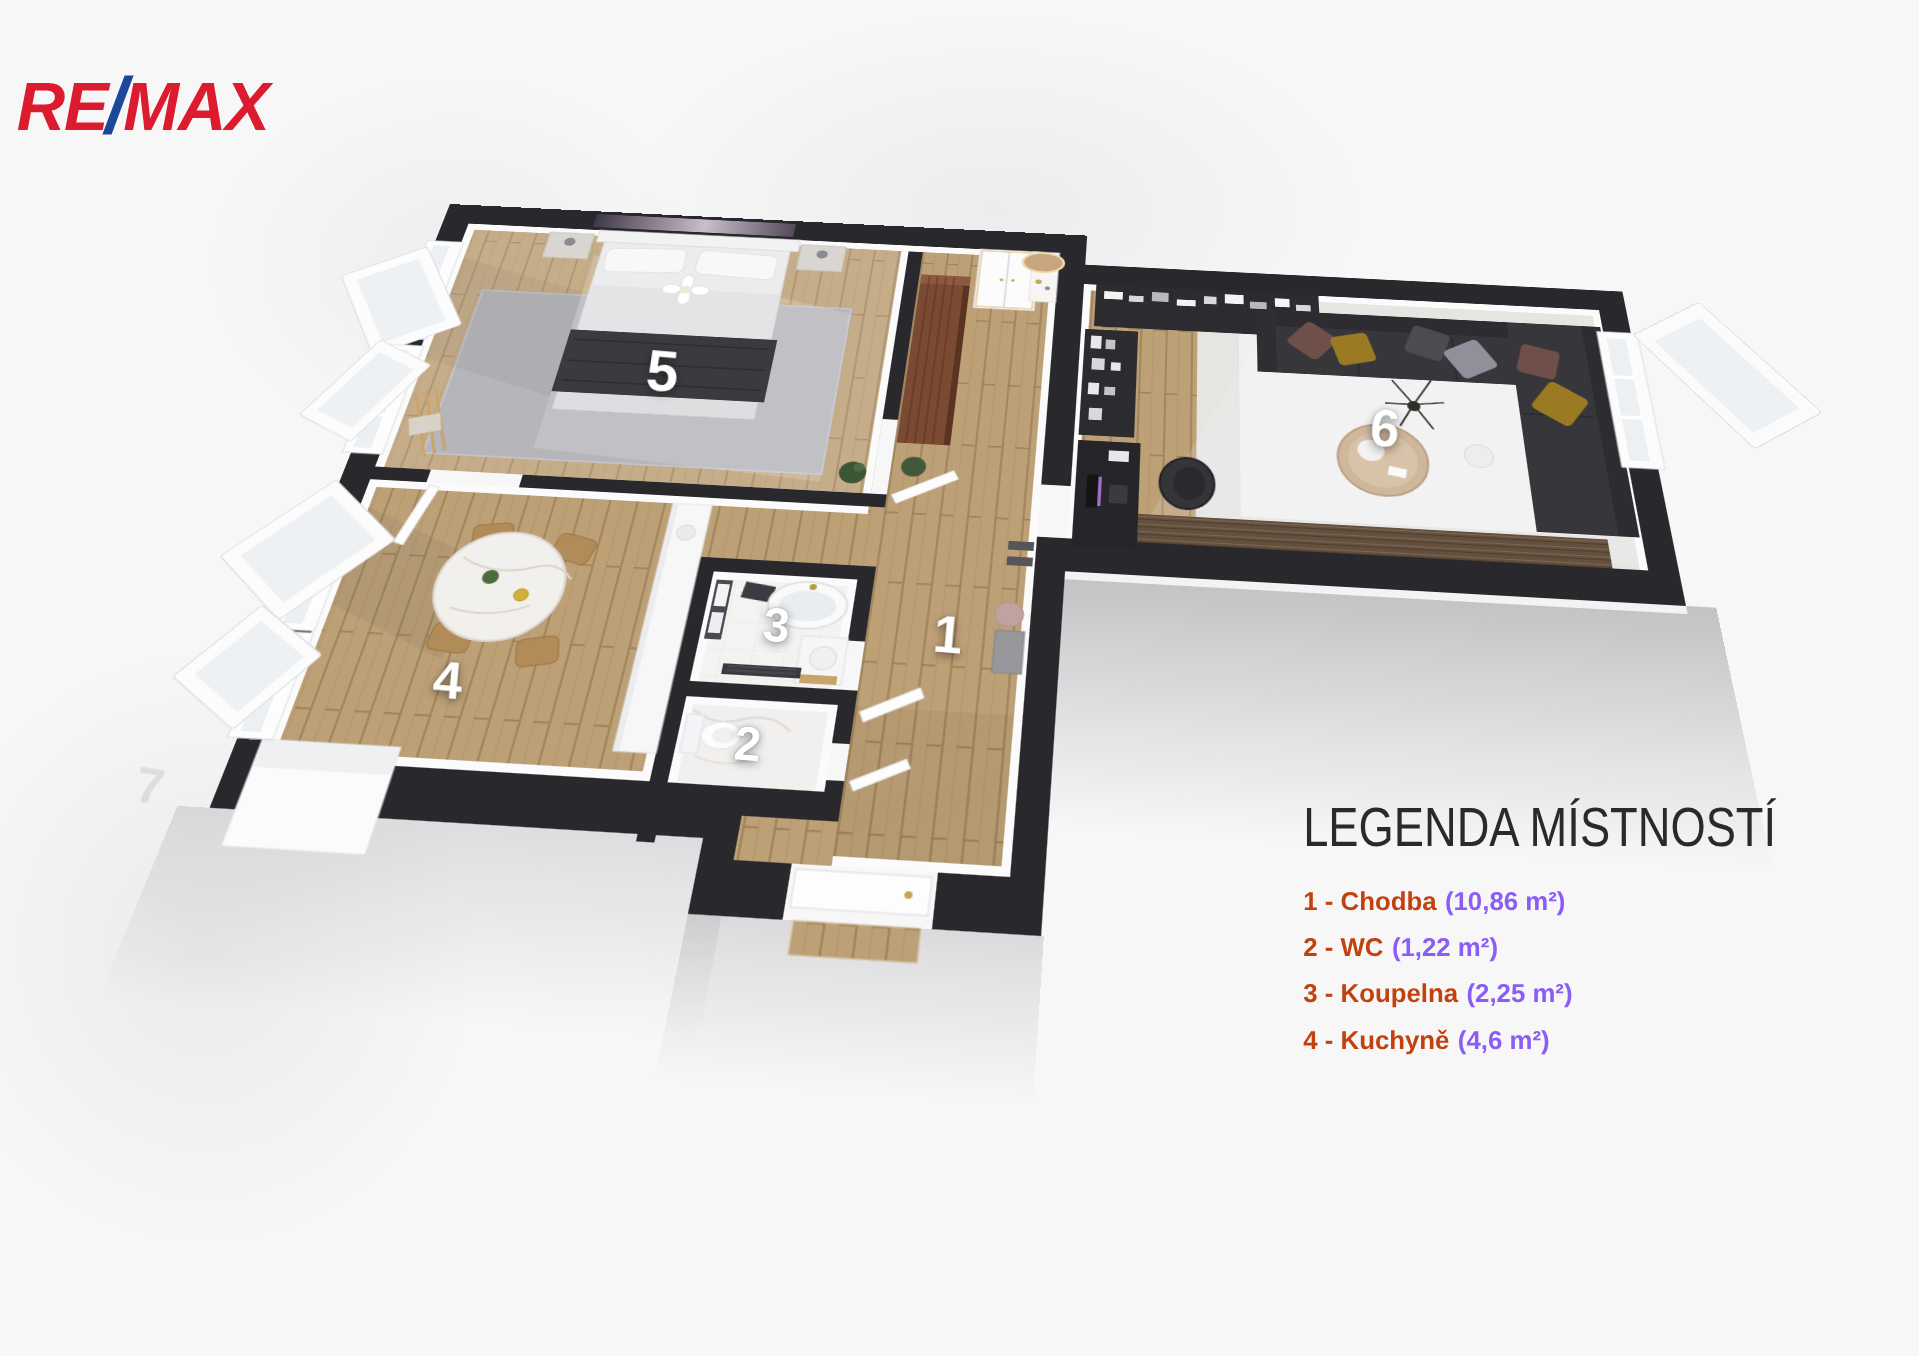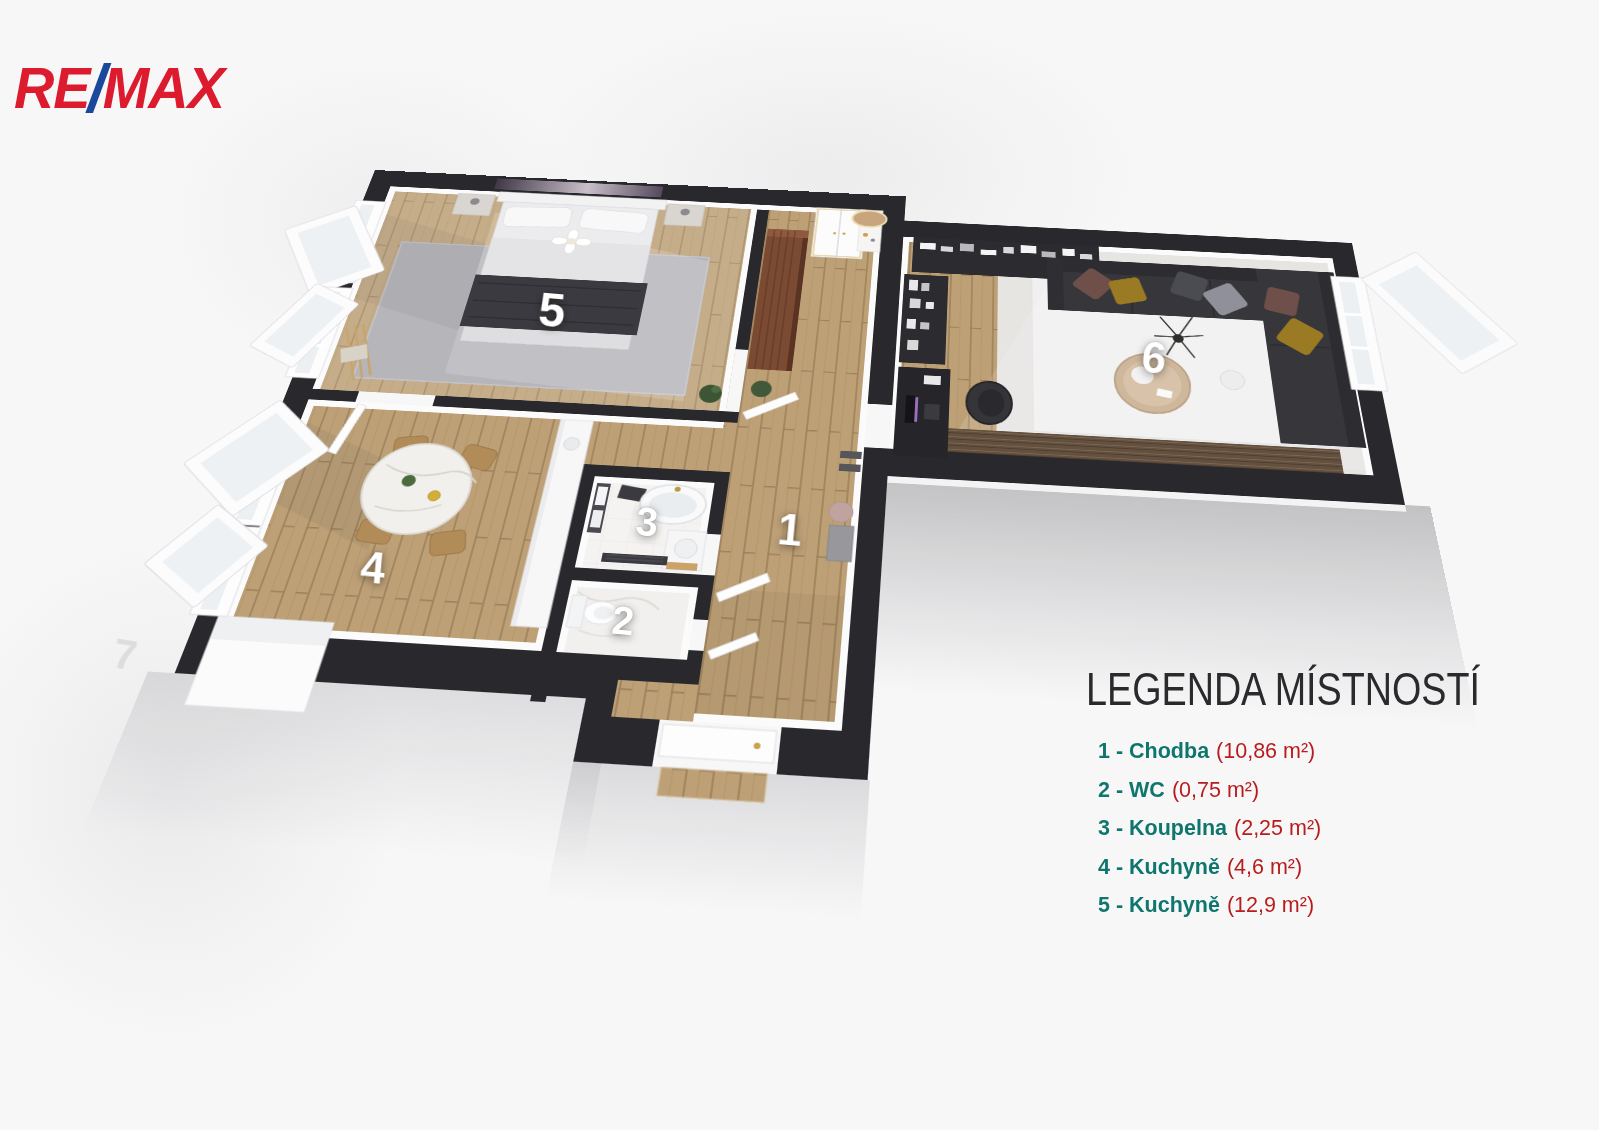--- a/index.html
+++ b/index.html
@@ -55,22 +55,22 @@
   }
 
   
   .legend{position:absolute;left:1086px;top:662px;width:480px;color:#232326;}
   .legend-title{
     font-size:46px;font-weight:400;letter-spacing:0px;color:#2a2a2d;
     transform:scaleX(.82);transform-origin:left top;white-space:nowrap;
   }
   .legend-items{margin-top:16px;}
   .legend-item{font-size:21.5px;line-height:38.6px;white-space:nowrap;}
-  .legend-item .ln{font-weight:bold;color:#0f766e;margin-left:12px;}
-  .legend-item .la{color:#b91c1c;margin-left:7px;font-weight:400;}
+  .legend-item .ln{font-weight:bold;color:#c2410c;}
+  .legend-item .la{color:#8b5cf6;margin-left:7px;font-weight:700;}
 </style>
 </head>
 <body>
 
 <div id="stage">
   <div class="blob blob1"></div>
   <div class="blob blob2"></div>
   <div class="blob blob3"></div>
 
   <div id="plan">
@@ -430,26 +430,23 @@
     <span class="re">RE</span><span class="slash">/</span><span class="max">MAX</span>
   </div>
 
   <div class="legend">
     <div class="legend-title">LEGENDA MÍSTNOSTÍ</div>
     <div class="legend-items">
       <div class="legend-item">
         <span class="ln"><span>1</span><span> - </span><span>Chodba</span></span><span class="la">(10,86 m²)</span>
       </div>
       <div class="legend-item">
-        <span class="ln"><span>2</span><span> - </span><span>WC</span></span><span class="la">(0,75 m²)</span>
+        <span class="ln"><span>2</span><span> - </span><span>WC</span></span><span class="la">(1,22 m²)</span>
       </div>
       <div class="legend-item">
         <span class="ln"><span>3</span><span> - </span><span>Koupelna</span></span><span class="la">(2,25 m²)</span>
       </div>
       <div class="legend-item">
         <span class="ln"><span>4</span><span> - </span><span>Kuchyně</span></span><span class="la">(4,6 m²)</span>
       </div>
-      <div class="legend-item">
-        <span class="ln"><span>5</span><span> - </span><span>Kuchyně</span></span><span class="la">(12,9 m²)</span>
-      </div>
     </div>
   </div>
 </div>
 
 </body></html>

